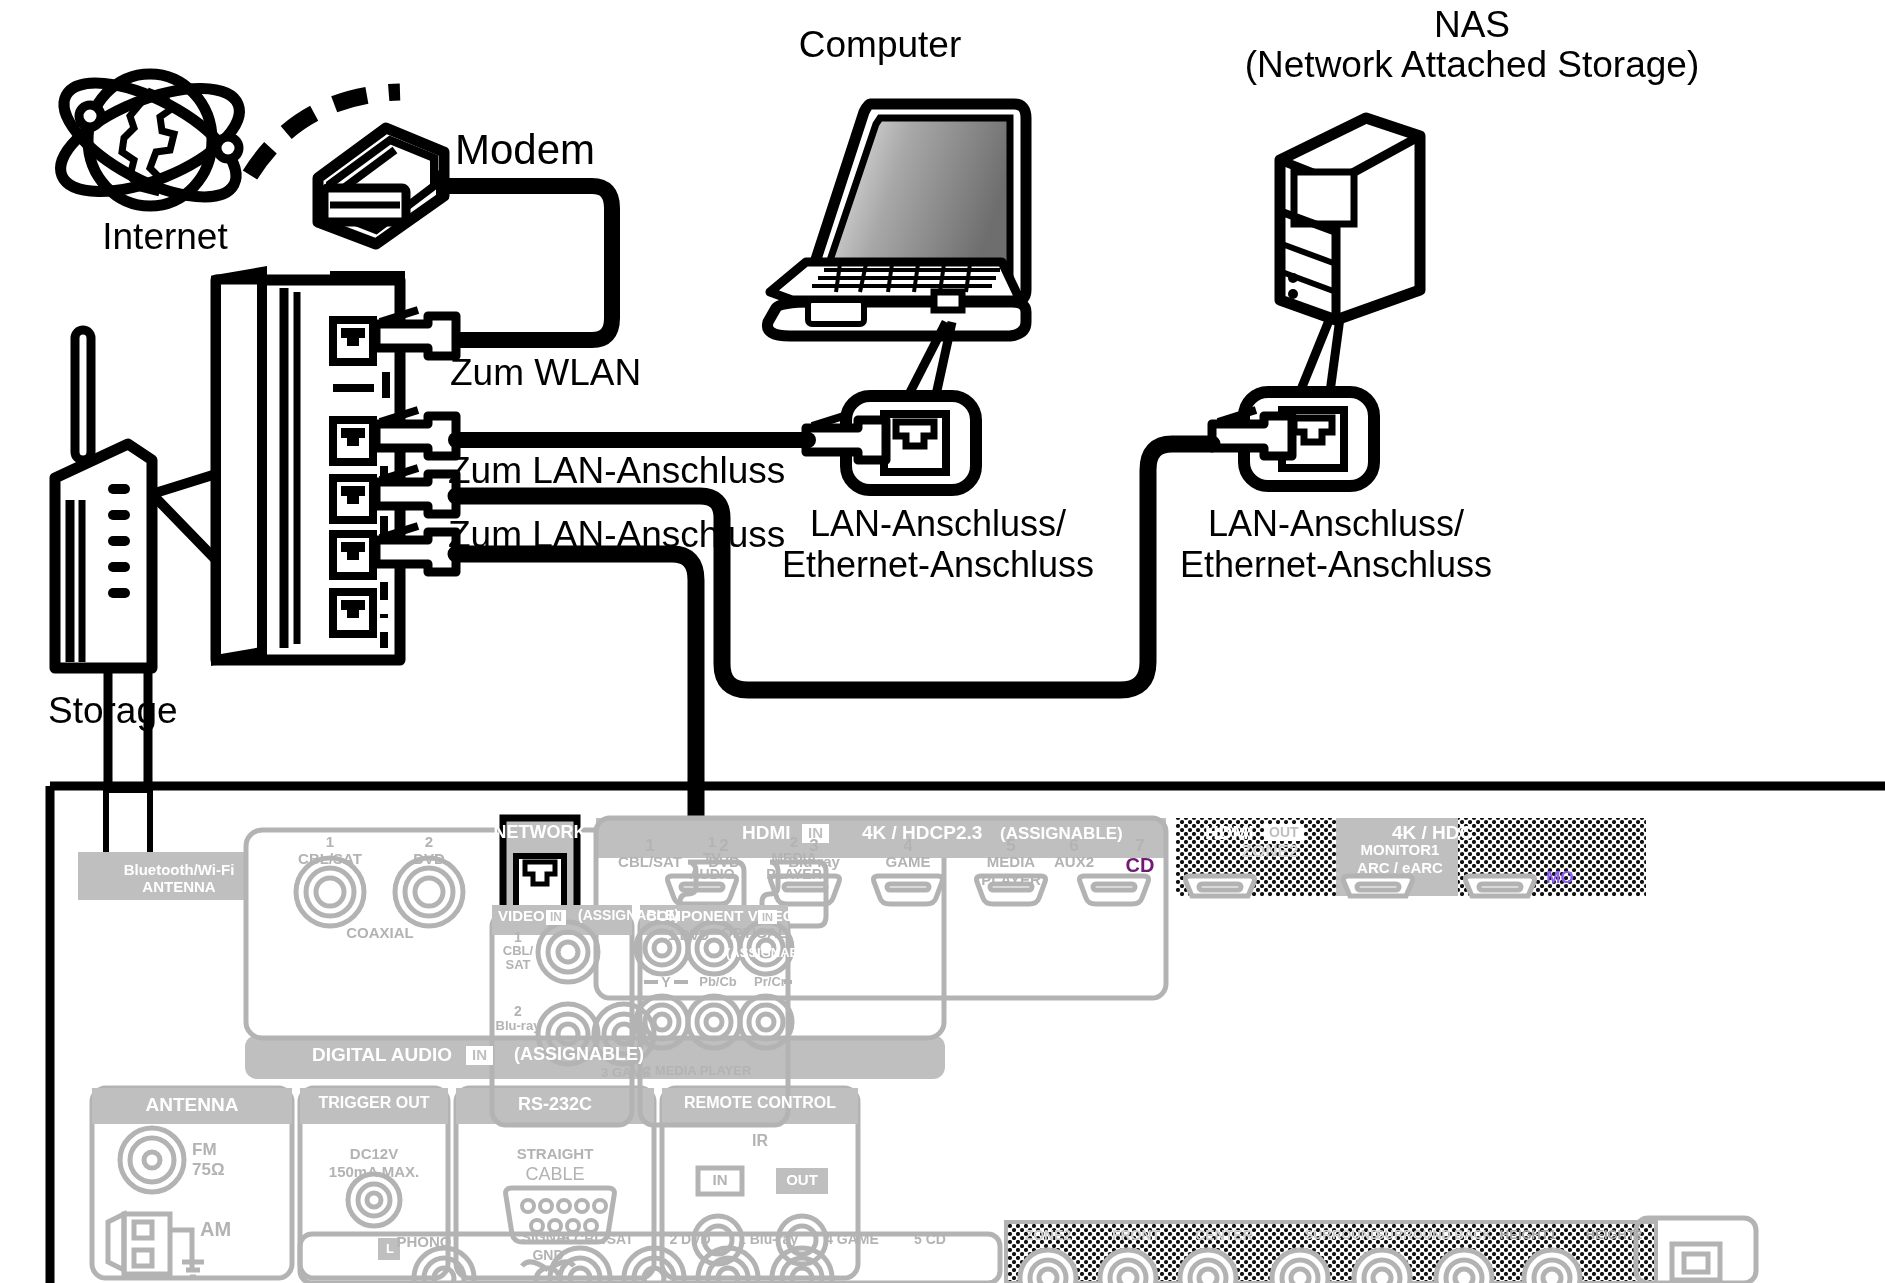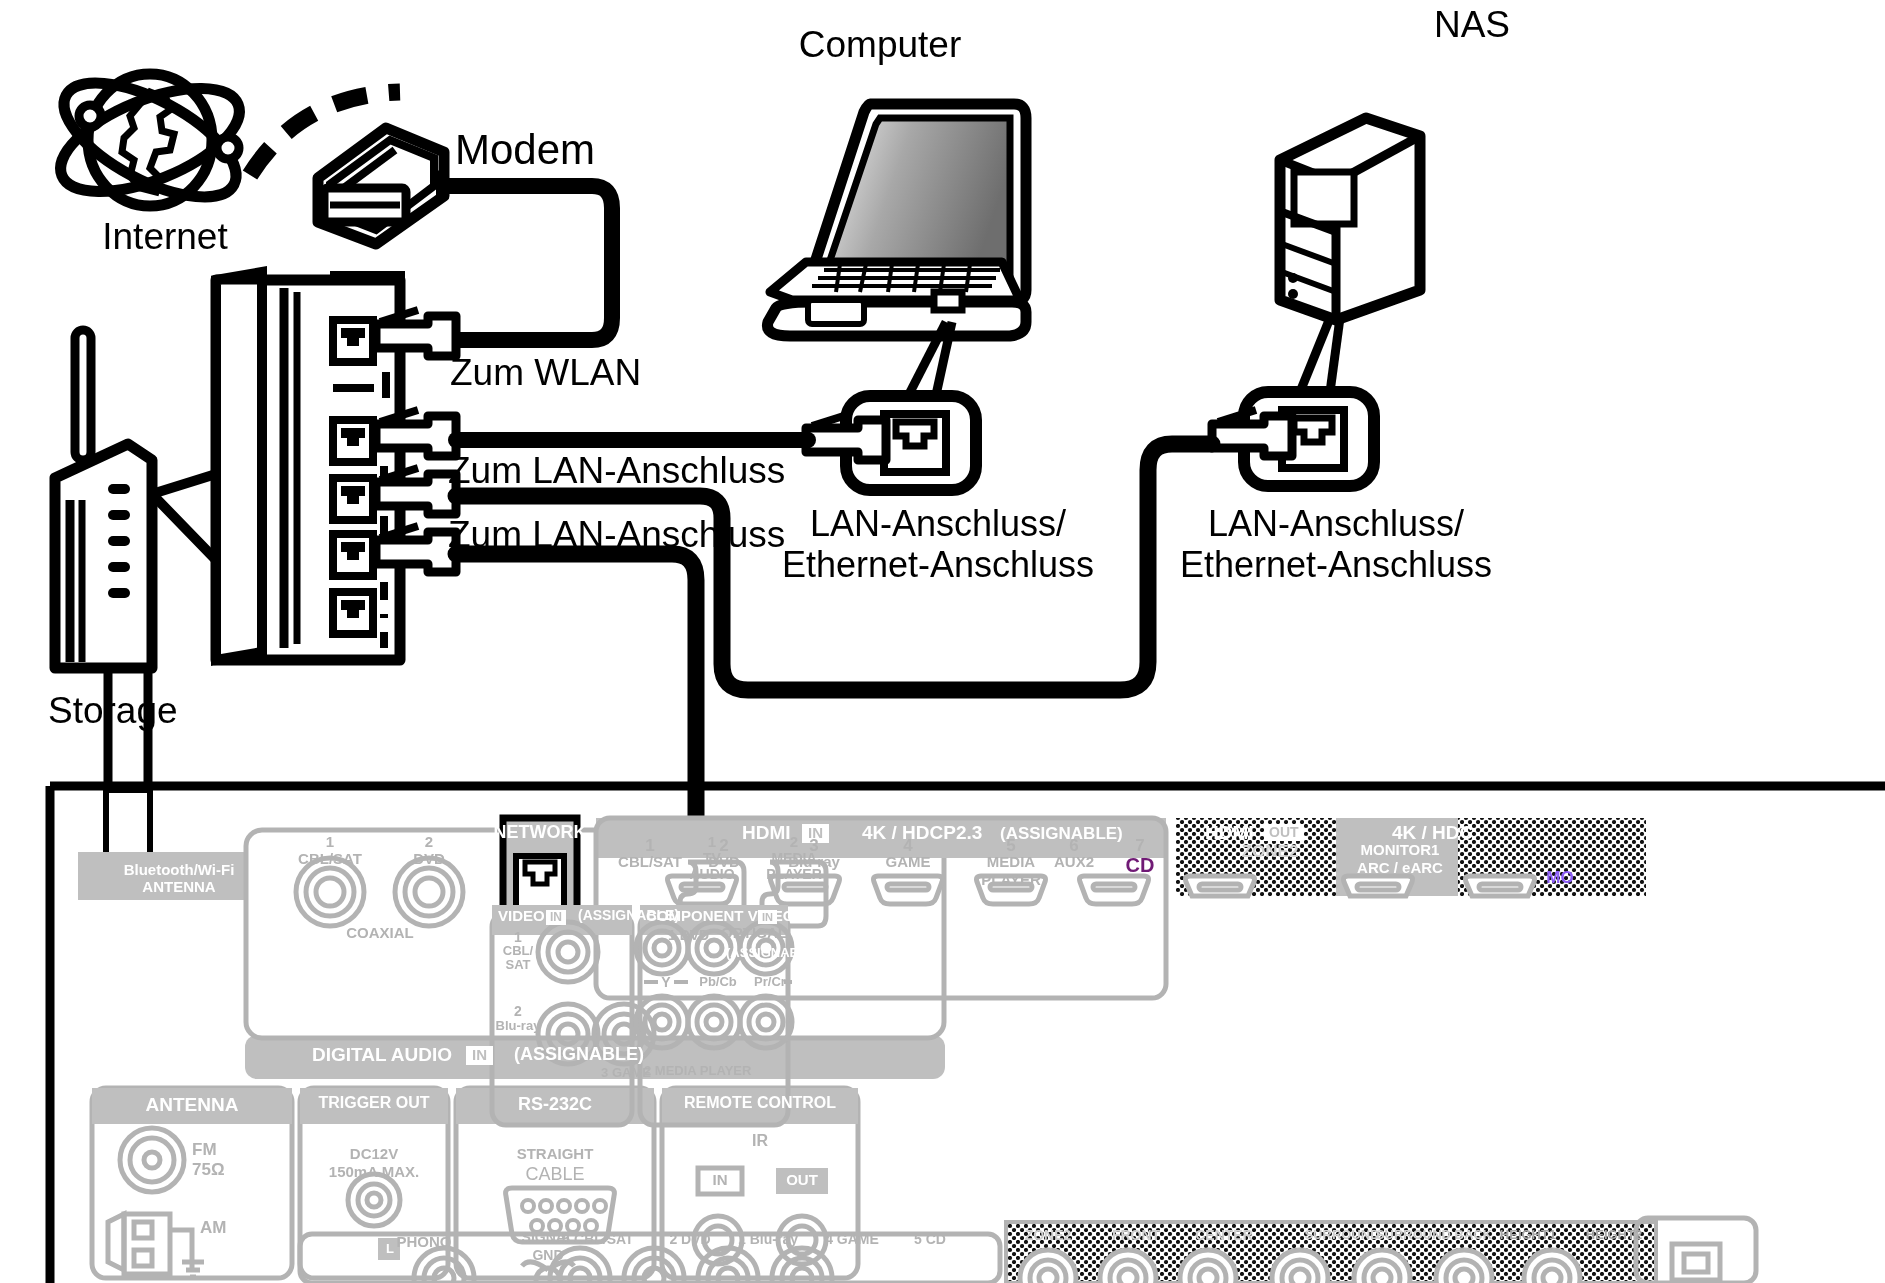--- a/index.html
+++ b/index.html
@@ -452,20 +452,21 @@
     </g>
   </svg>
 
   <div class="lbl c" style="left:165px;top:216px;font-size:37px;">Internet</div>
 
   <div class="lbl" style="left:455px;top:126px;font-size:42px;">Modem</div>
 
   <div class="lbl c" style="left:880px;top:24px;font-size:37px;">Computer</div>
 
   <div class="lbl c" style="left:1472px;top:4px;font-size:37px;">NAS</div>
+  <div class="lbl c" style="left:1472px;top:44px;font-size:37px;">(Network Attached Storage)</div>
 
   <div class="lbl" style="left:48px;top:690px;font-size:37px;">Storage</div>
 
   <div class="lbl" style="left:450px;top:352px;font-size:37px;text-align:center;">Zum WLAN</div>
 
   <div class="lbl" style="left:448px;top:450px;font-size:37px;">Zum LAN-Anschluss</div>
 
   <div class="lbl" style="left:448px;top:514px;font-size:37px;">Zum LAN-Anschluss</div>
 
   <div class="lbl c" style="left:938px;top:504px;font-size:36px;">LAN-Anschluss/</div>
@@ -533,21 +534,21 @@
   <div class="lbl" style="left:1392px;top:822px;font-size:19px;font-weight:bold;color:#fff;">4K / HDC</div>
 
   <div class="lbl c" style="left:1270px;top:842px;font-size:17px;font-weight:bold;color:#d4d4d4;">ZONE2</div>
   <div class="lbl c" style="left:1400px;top:842px;font-size:15px;font-weight:bold;color:#fff;">MONITOR1</div>
   <div class="lbl c" style="left:1400px;top:860px;font-size:15px;font-weight:bold;color:#fff;">ARC / eARC</div>
   <div class="lbl c" style="left:1560px;top:868px;font-size:17px;font-weight:bold;color:#8b5cf6;">MO</div>
 
   <div class="lbl c" style="left:192px;top:1094px;font-size:19px;font-weight:bold;color:#fff;">ANTENNA</div>
   <div class="lbl" style="left:192px;top:1140px;font-size:17px;font-weight:bold;color:#b3b3b3;">FM</div>
   <div class="lbl" style="left:192px;top:1160px;font-size:17px;font-weight:bold;color:#b3b3b3;">75Ω</div>
-  <div class="lbl" style="left:200px;top:1218px;font-size:17px;font-weight:bold;color:#b3b3b3;">AM</div>
+  <div class="lbl" style="left:200px;top:1218px;font-size:20px;font-weight:bold;color:#b3b3b3;">AM</div>
 
   <div class="lbl c" style="left:374px;top:1094px;font-size:16px;font-weight:bold;color:#fff;">TRIGGER OUT</div>
   <div class="lbl c" style="left:374px;top:1146px;font-size:15px;font-weight:bold;color:#b3b3b3;">DC12V</div>
   <div class="lbl c" style="left:374px;top:1164px;font-size:15px;font-weight:bold;color:#b3b3b3;">150mA MAX.</div>
 
   <div class="lbl c" style="left:555px;top:1094px;font-size:18px;font-weight:bold;color:#fff;">RS-232C</div>
   <div class="lbl c" style="left:555px;top:1146px;font-size:15px;font-weight:bold;color:#b3b3b3;">STRAIGHT</div>
   <div class="lbl c" style="left:555px;top:1164px;font-size:18px;font-weight:normal;color:#b3b3b3;">CABLE</div>
 
   <div class="lbl c" style="left:760px;top:1094px;font-size:16px;font-weight:bold;color:#fff;">REMOTE CONTROL</div>

